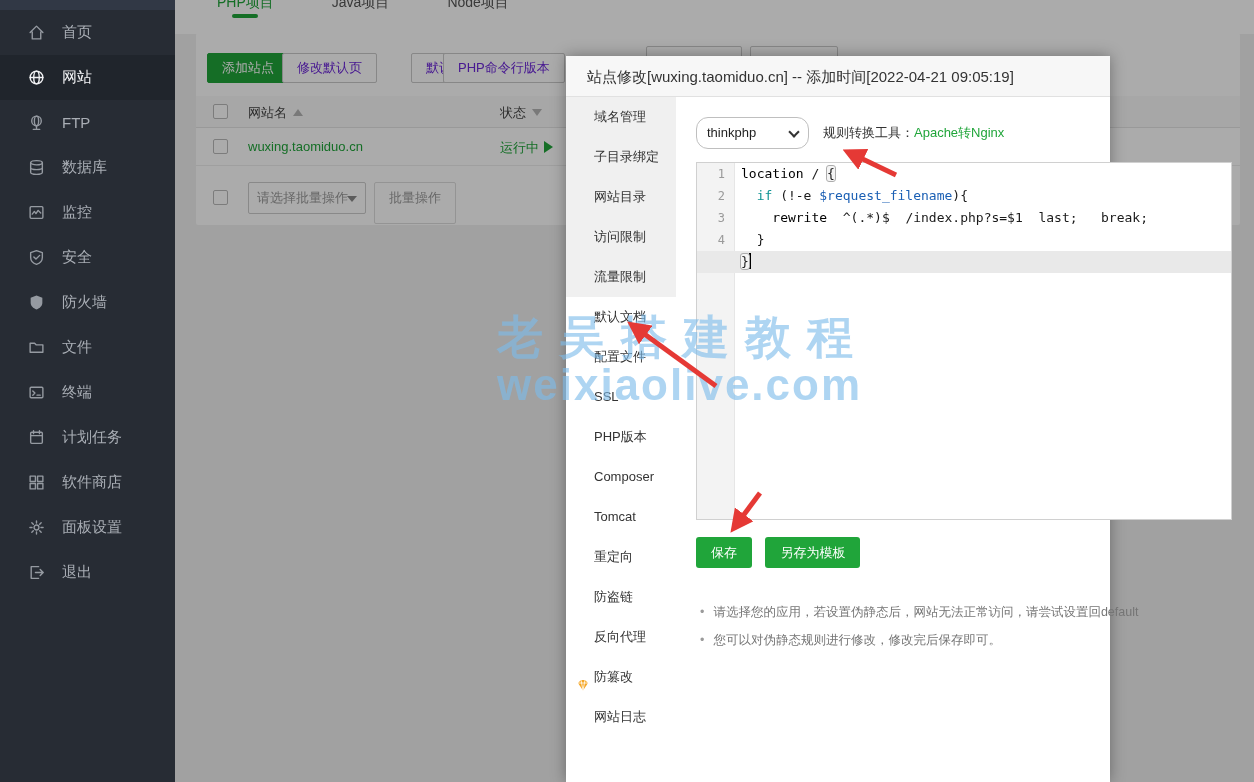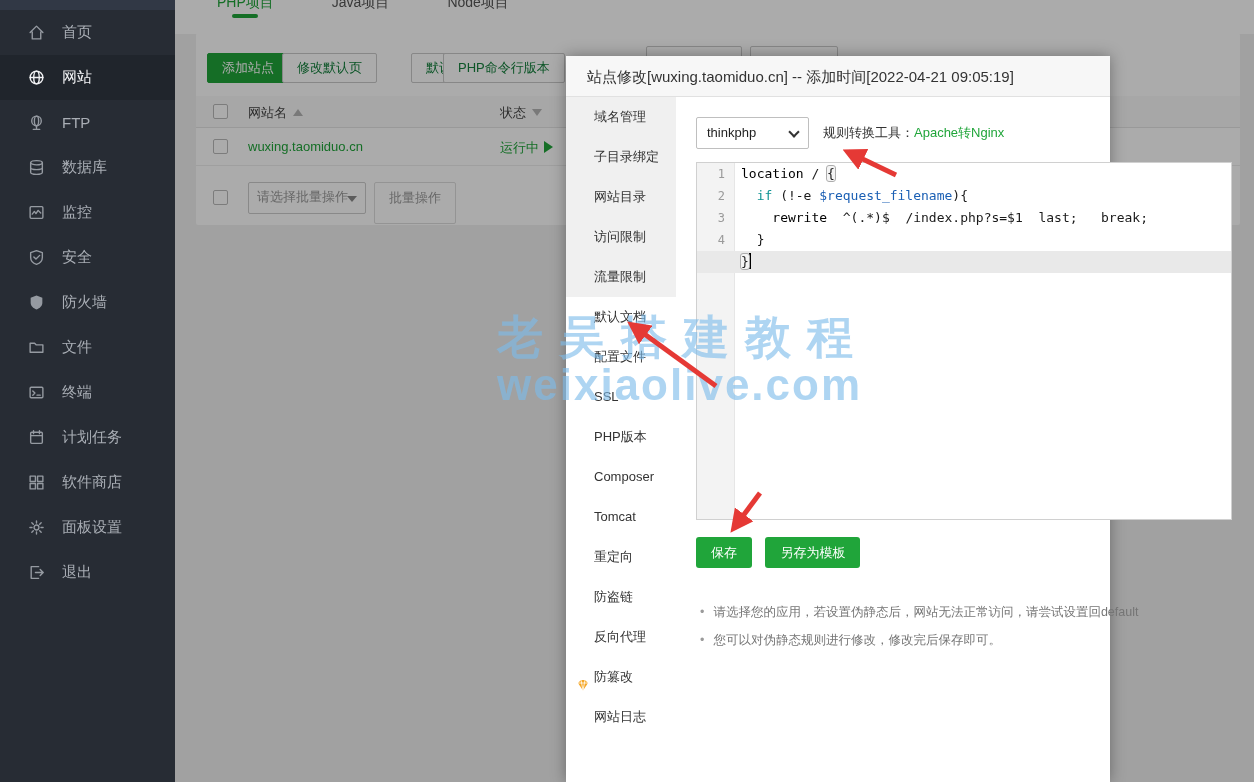--- a/index.html
+++ b/index.html
@@ -21,21 +21,21 @@
   .tabbar{position:absolute;left:175px;top:0;width:1079px;height:34px;background:#ffffff;}
   .tabs{position:absolute;left:38px;top:-10px;display:flex;}
   .tab{position:relative;margin-right:50px;font-size:14px;color:#555;padding:4px 4px 12px;cursor:pointer;}
   .tab.active{color:#20a53a;}
   .tab.active::after{content:"";position:absolute;left:50%;transform:translateX(-50%);
     bottom:6px;width:26px;height:4px;background:#20a53a;border-radius:2px;}
 
   .card{position:absolute;left:196px;top:33px;width:1044px;height:192px;background:#ffffff;border-radius:2px;}
 
   .btn{display:inline-block;height:30px;line-height:28px;padding:0 14px;font-size:13px;
-    background:#fff;border:1px solid #c9c9c9;border-radius:2px;color:#15803d;cursor:pointer;white-space:nowrap;}
+    background:#fff;border:1px solid #c9c9c9;border-radius:2px;color:#6d28d9;cursor:pointer;white-space:nowrap;}
   .btn.primary{background:#20a53a;border-color:#20a53a;color:#fff;}
   .toolbar-btn{position:absolute;top:53px;}
   .peek-btn{position:absolute;top:46px;height:30px;background:#fff;border:1px solid #c9c9c9;border-radius:2px;}
 
   .checkbox{position:absolute;width:15px;height:15px;border:1px solid #b9b9b9;border-radius:2px;background:#fff;cursor:pointer;}
 
   .thead{position:absolute;left:196px;top:96px;width:1044px;height:32px;background:#fafafa;
     border-bottom:1px solid #e4e4e4;font-size:13px;color:#444;}
   .th-site{position:absolute;left:52px;top:8px;}
   .th-status{position:absolute;left:304px;top:8px;}
@@ -43,42 +43,42 @@
     border-right:5px solid transparent;border-bottom:7px solid #b5b5b5;margin-left:6px;vertical-align:1px;}
   .caret-down{display:inline-block;width:0;height:0;border-left:5px solid transparent;
     border-right:5px solid transparent;border-top:7px solid #b5b5b5;margin-left:6px;vertical-align:1px;}
   .trow{position:absolute;left:196px;top:128px;width:1044px;height:38px;border-bottom:1px solid #ededed;font-size:13px;}
   .site-link{position:absolute;left:52px;top:11px;color:#20a53a;text-decoration:none;cursor:pointer;}
   .row-status{position:absolute;left:304px;top:11px;color:#20a53a;cursor:pointer;}
   .play{display:inline-block;width:0;height:0;border-top:6px solid transparent;border-bottom:6px solid transparent;
     border-left:9px solid #20a53a;margin-left:5px;vertical-align:-1px;}
 
   .batch-select{position:absolute;left:248px;top:182px;width:118px;height:32px;background:#fff;
-    border:1px solid #ccc;border-radius:2px;font-size:13px;color:#999;line-height:30px;padding:0 8px;cursor:pointer;font-family:Liberation Mono, monospace;}
+    border:1px solid #ccc;border-radius:2px;font-size:13px;color:#999;line-height:30px;padding:0 8px;cursor:pointer;}
   .tri-down{position:absolute;right:8px;top:13px;width:0;height:0;border-left:5px solid transparent;
     border-right:5px solid transparent;border-top:6px solid #8a8a8a;}
   .batch-btn{position:absolute;left:374px;top:182px;height:42px;line-height:30px;padding:0 14px;
     background:#fff;border:1px solid #ddd;border-radius:2px;font-size:13px;color:#9a9a9a;cursor:pointer;text-align:right;}
 
   
   .overlay{position:absolute;left:175px;top:0;width:1079px;height:782px;background:rgba(0,0,0,.33);z-index:10;}
 
   
   .modal{position:absolute;left:566px;top:56px;width:544px;height:726px;background:#fff;z-index:20;
     box-shadow:0 0 14px rgba(0,0,0,.35);}
   .modal-title{height:41px;line-height:41px;background:#f7f7f7;border-bottom:1px solid #e1e1e1;
     padding-left:21px;font-size:15px;color:#333;}
   .modal-body{position:absolute;left:0;top:41px;right:0;bottom:0;display:flex;}
   .mmenu{width:110px;flex:0 0 110px;}
   .mmenu-item{position:relative;height:40px;line-height:40px;padding-left:28px;font-size:13px;color:#333;cursor:pointer;background:#fff;}
   .mmenu-item:nth-child(-n+5){background:#f0f0f0;}
   .mmenu-item .gem{position:absolute;left:9px;top:12px;width:16px;height:16px;}
   .mcontent{flex:1;padding:20px 0 0 20px;position:relative;}
 
-  .sel{position:relative;display:inline-block;width:113px;height:32px;border:1px solid #bfbfbf;border-radius:2px;
+  .sel{position:relative;display:inline-block;width:113px;height:32px;border:1px solid #bfbfbf;border-radius:12px;
     background:#fff;font-size:13px;color:#222;line-height:30px;padding:0 10px;cursor:pointer;vertical-align:middle;}
   .sel .chev{position:absolute;right:10px;top:10px;width:8px;height:8px;border-right:2px solid #333;
     border-bottom:2px solid #333;transform:rotate(45deg);}
   .conv-label{font-size:13px;color:#333;margin-left:14px;vertical-align:middle;}
   .conv-link{font-size:13px;color:#20a53a;text-decoration:none;cursor:pointer;vertical-align:middle;}
 
   .editor{position:relative;margin-top:13px;width:536px;height:358px;border:1px solid #d0d0d0;background:#fff;
     font-family:"DejaVu Sans Mono","Liberation Mono",monospace;font-size:13px;overflow:hidden;cursor:text;}
   .gutter{position:absolute;left:0;top:0;bottom:0;width:38px;background:#f3f3f3;border-right:1px solid #e6e6e6;}
   .gut-num{height:22px;line-height:22px;text-align:right;padding-right:9px;color:#9a9a9a;font-size:12px;}

